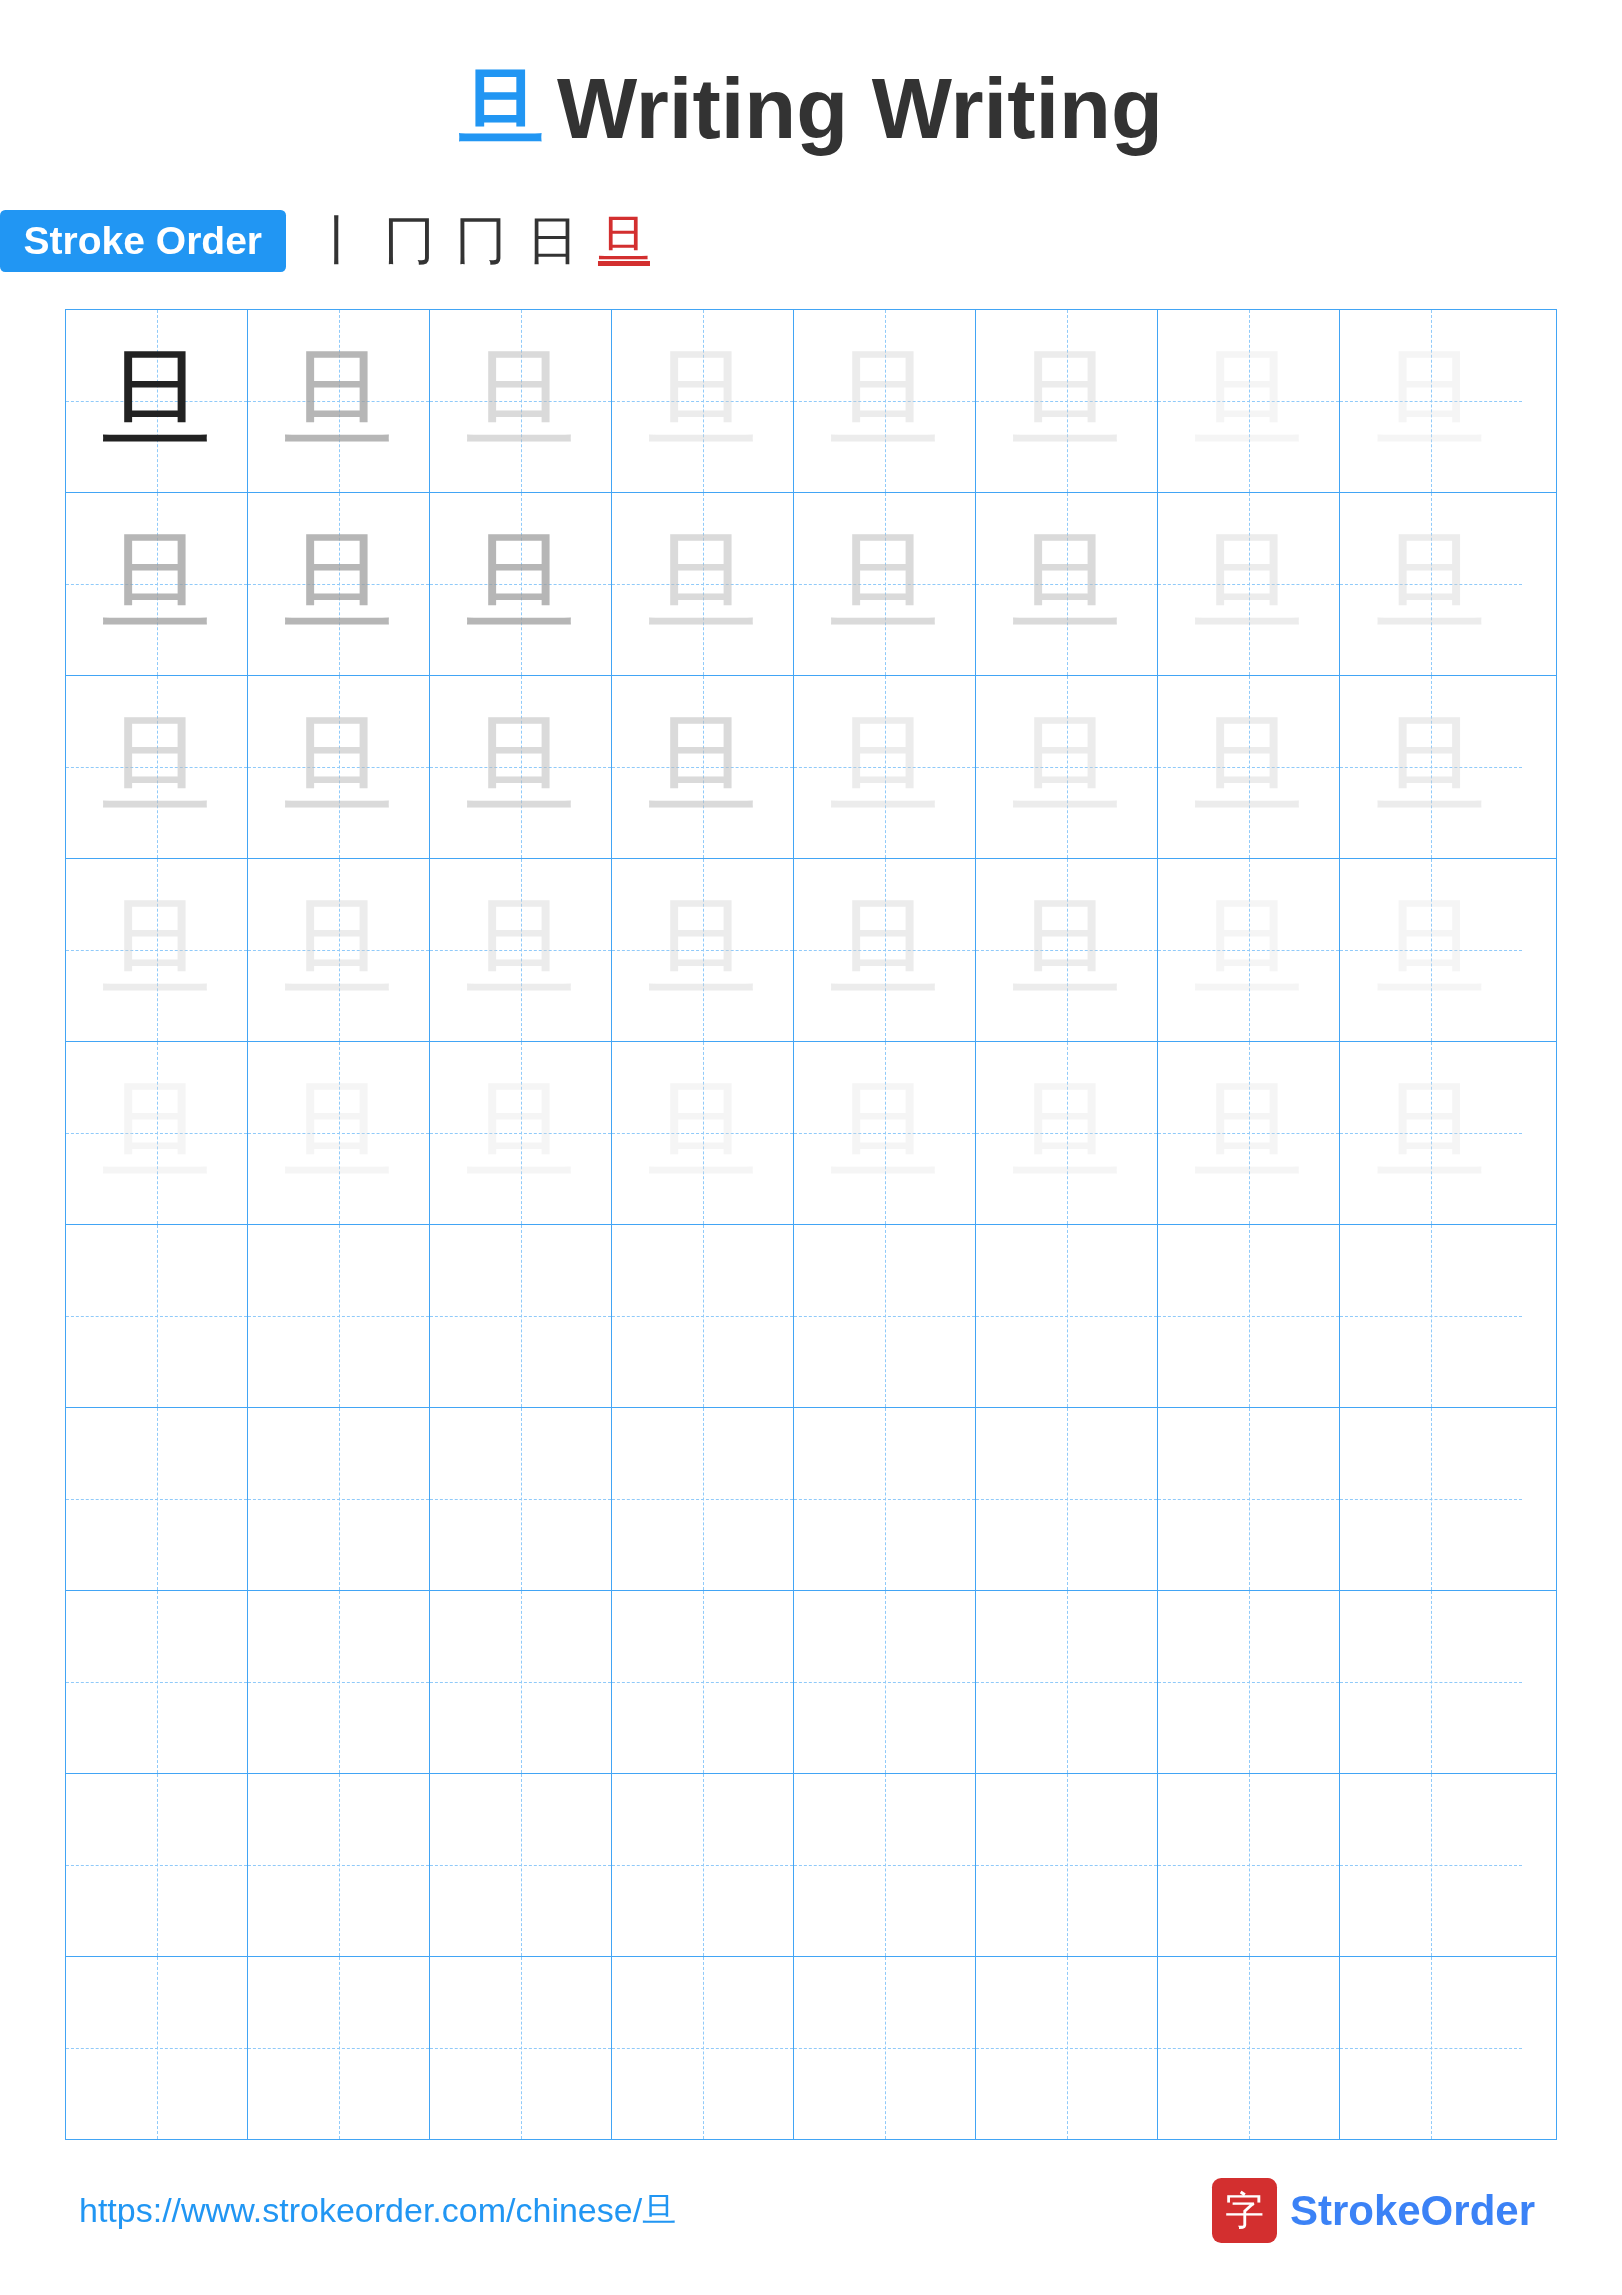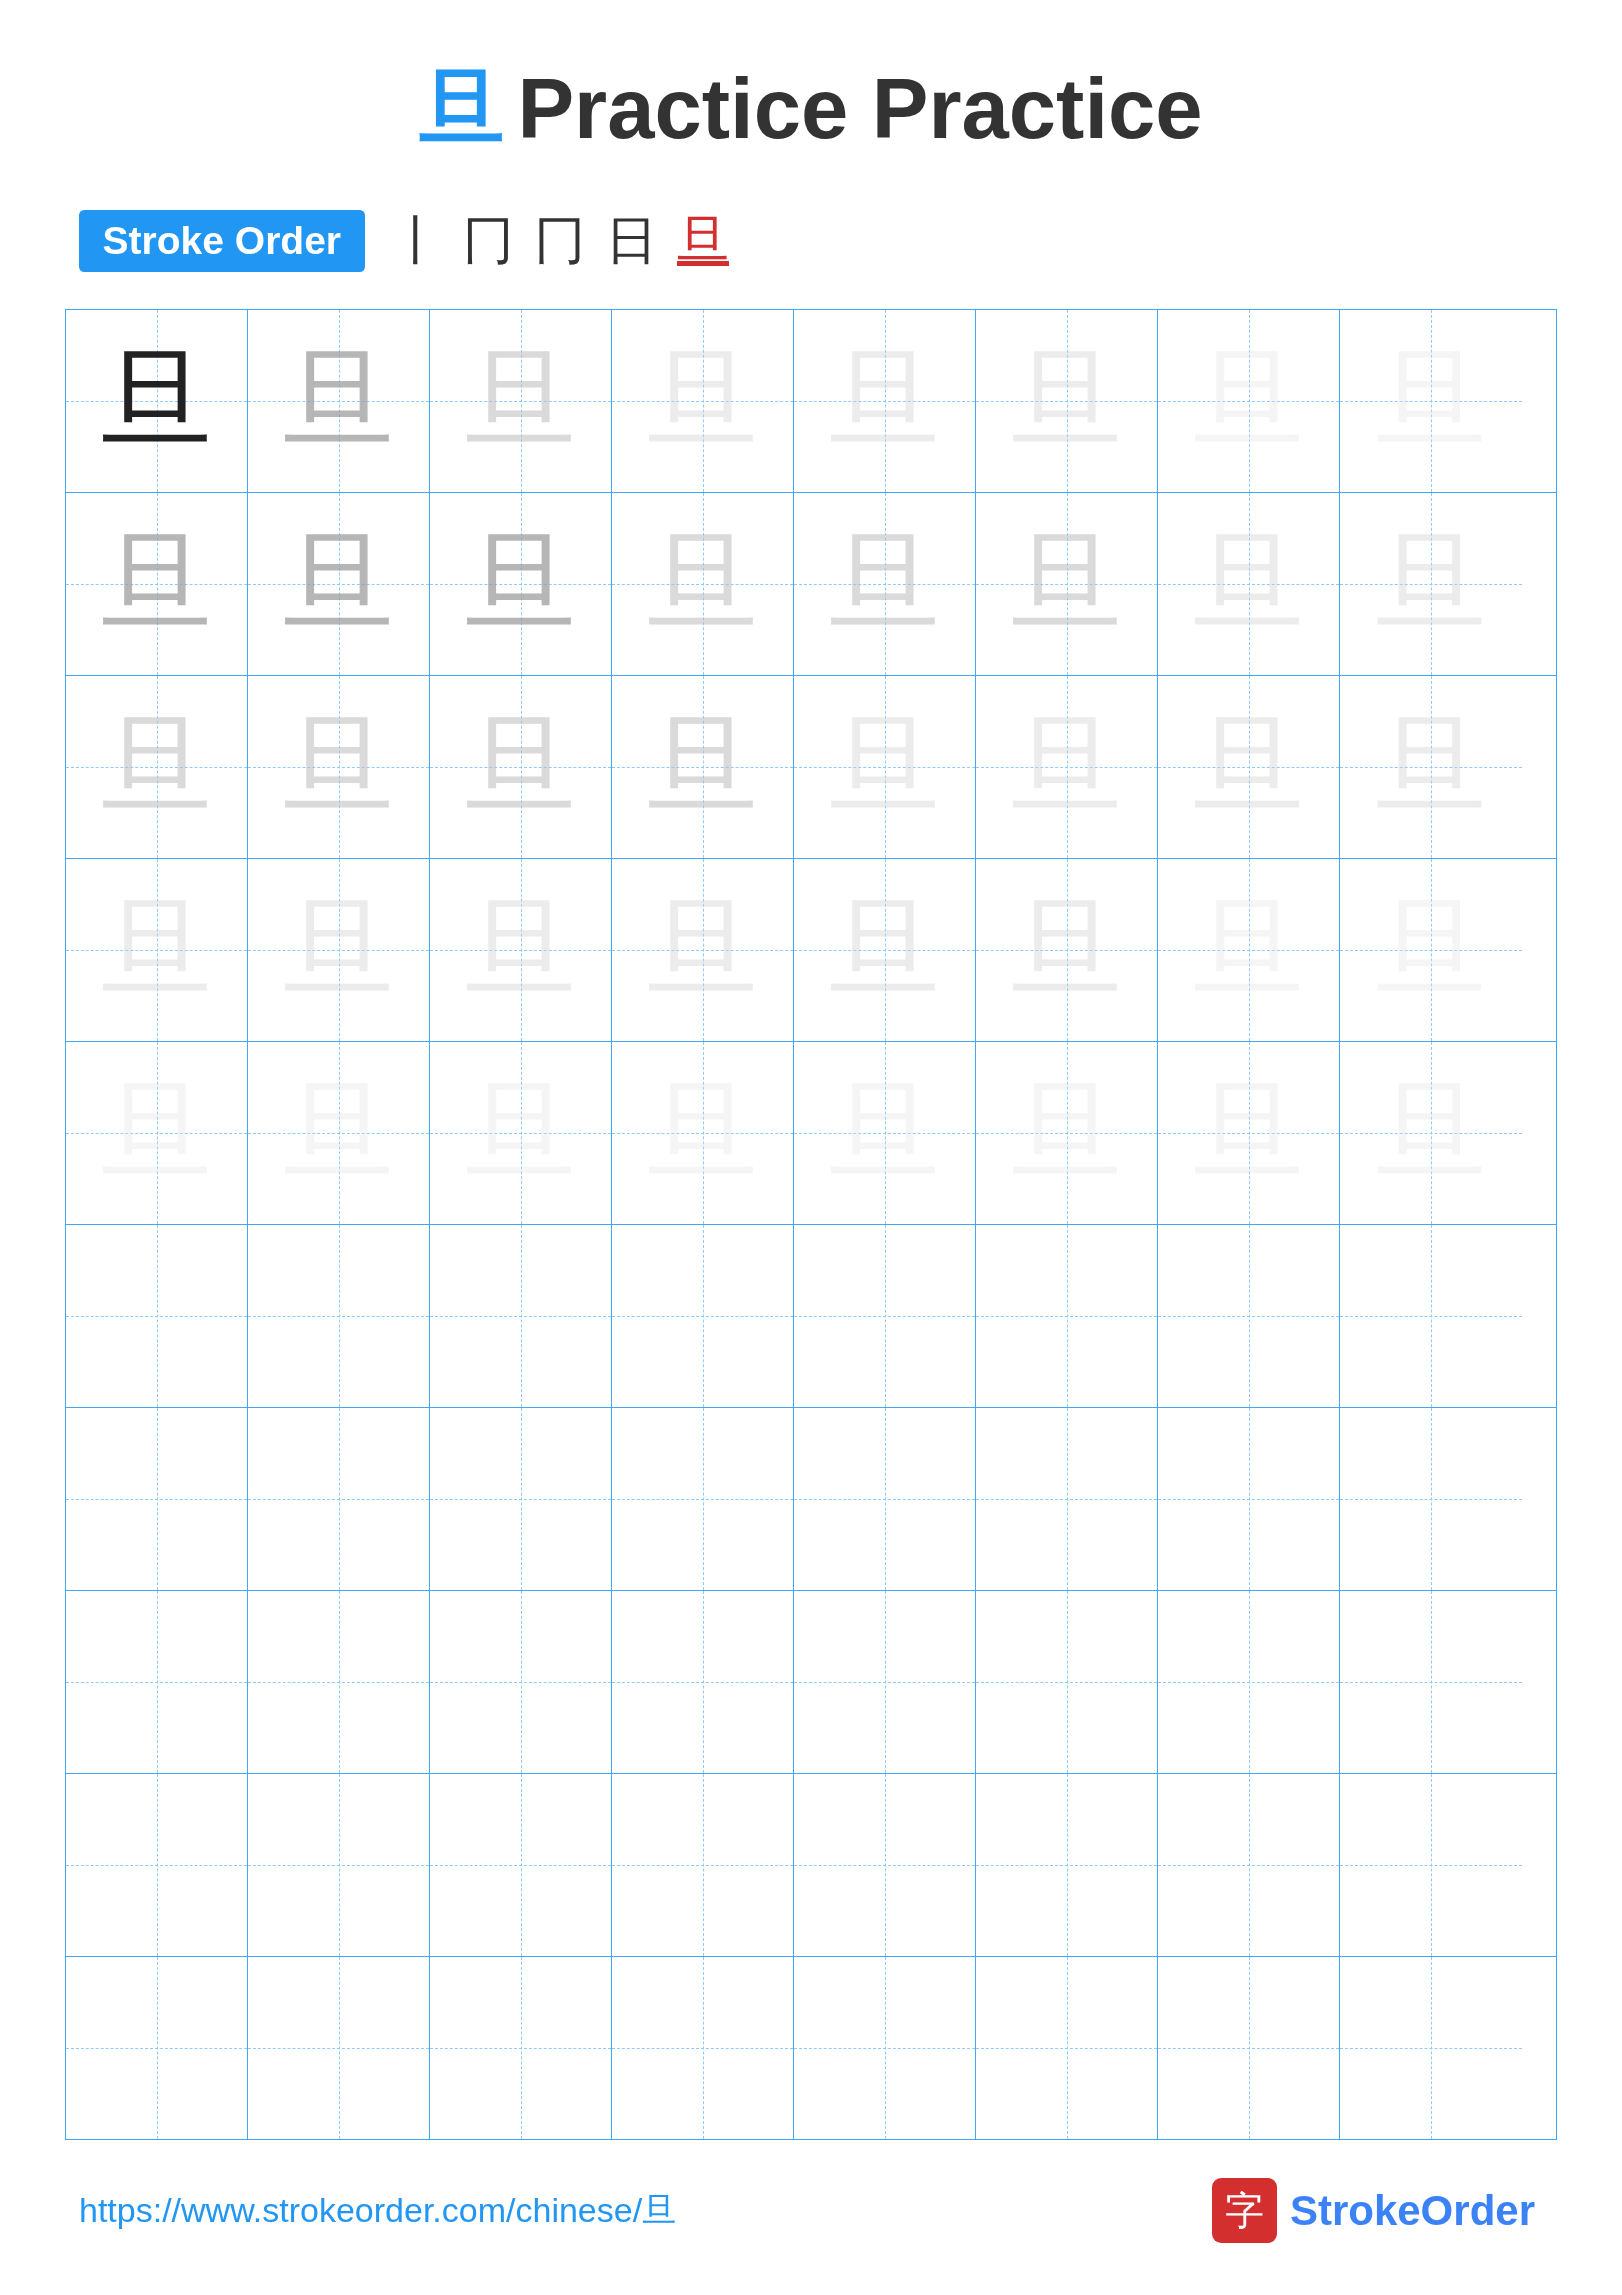--- a/index.html
+++ b/index.html
@@ -26,21 +26,20 @@
     }
     .header-char {
       color: #2196F3;
       margin-right: 13px;
     }
 
     
     .stroke-order-row {
       display: flex;
       align-items: center;
-      padding-left: 79px;
       margin-bottom: 33px;
       gap: 26px;
     }
     .stroke-order-badge {
       background: #2196F3;
       color: #ffffff;
       font-size: 39px;
       font-weight: bold;
       padding: 9.2px 23.6px;
       border-radius: 5.2px;
@@ -151,21 +150,21 @@
       font-size: 42px;
       font-weight: bold;
       color: #3b82f6;
     }
   </style>
 </head>
 <body>
 
 <div class="header">
   <span class="header-title">
-    <span class="header-char">旦</span><span>Practice Practice</span>
+    <span class="header-char">旦</span><span>Writing Writing</span>
   </span>
 </div>
 
 <div class="stroke-order-row">
   <span class="stroke-order-badge">Stroke Order</span>
   <div class="stroke-chars">
     <span class="stroke-char-plain">丨</span>
     <span class="stroke-char-plain">冂</span>
     <span class="stroke-char-plain">冂</span>
     <span class="stroke-char-plain">日</span>

